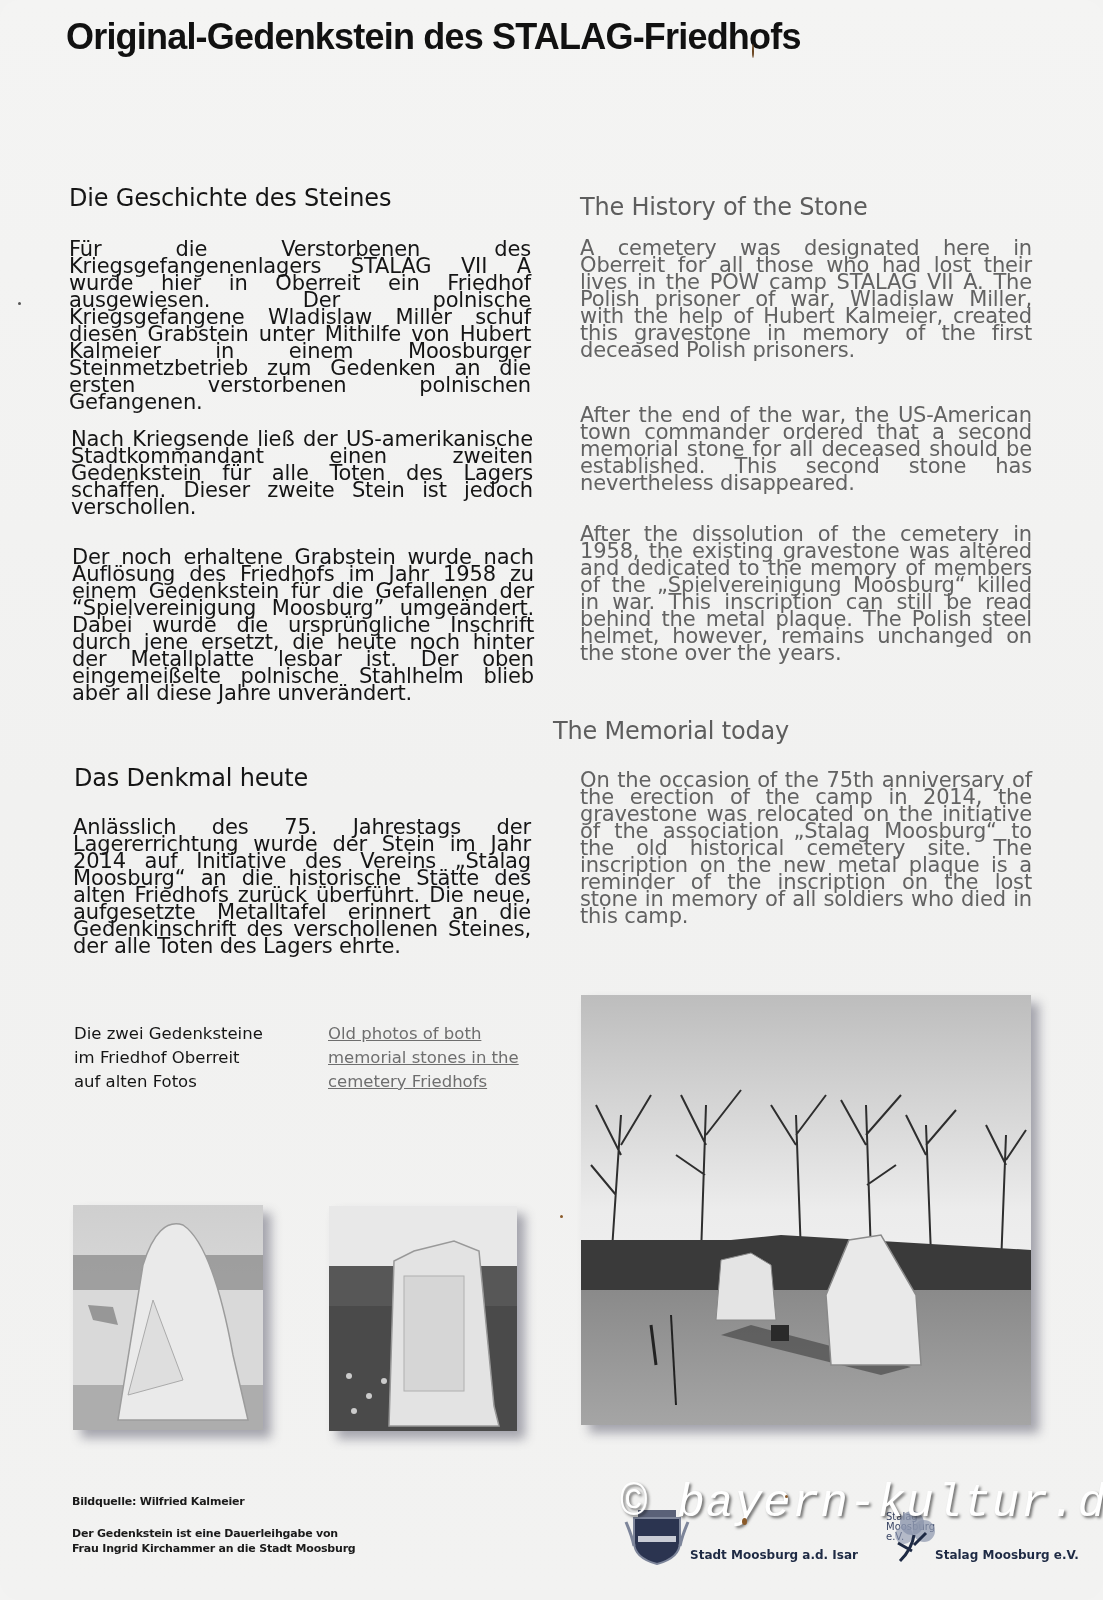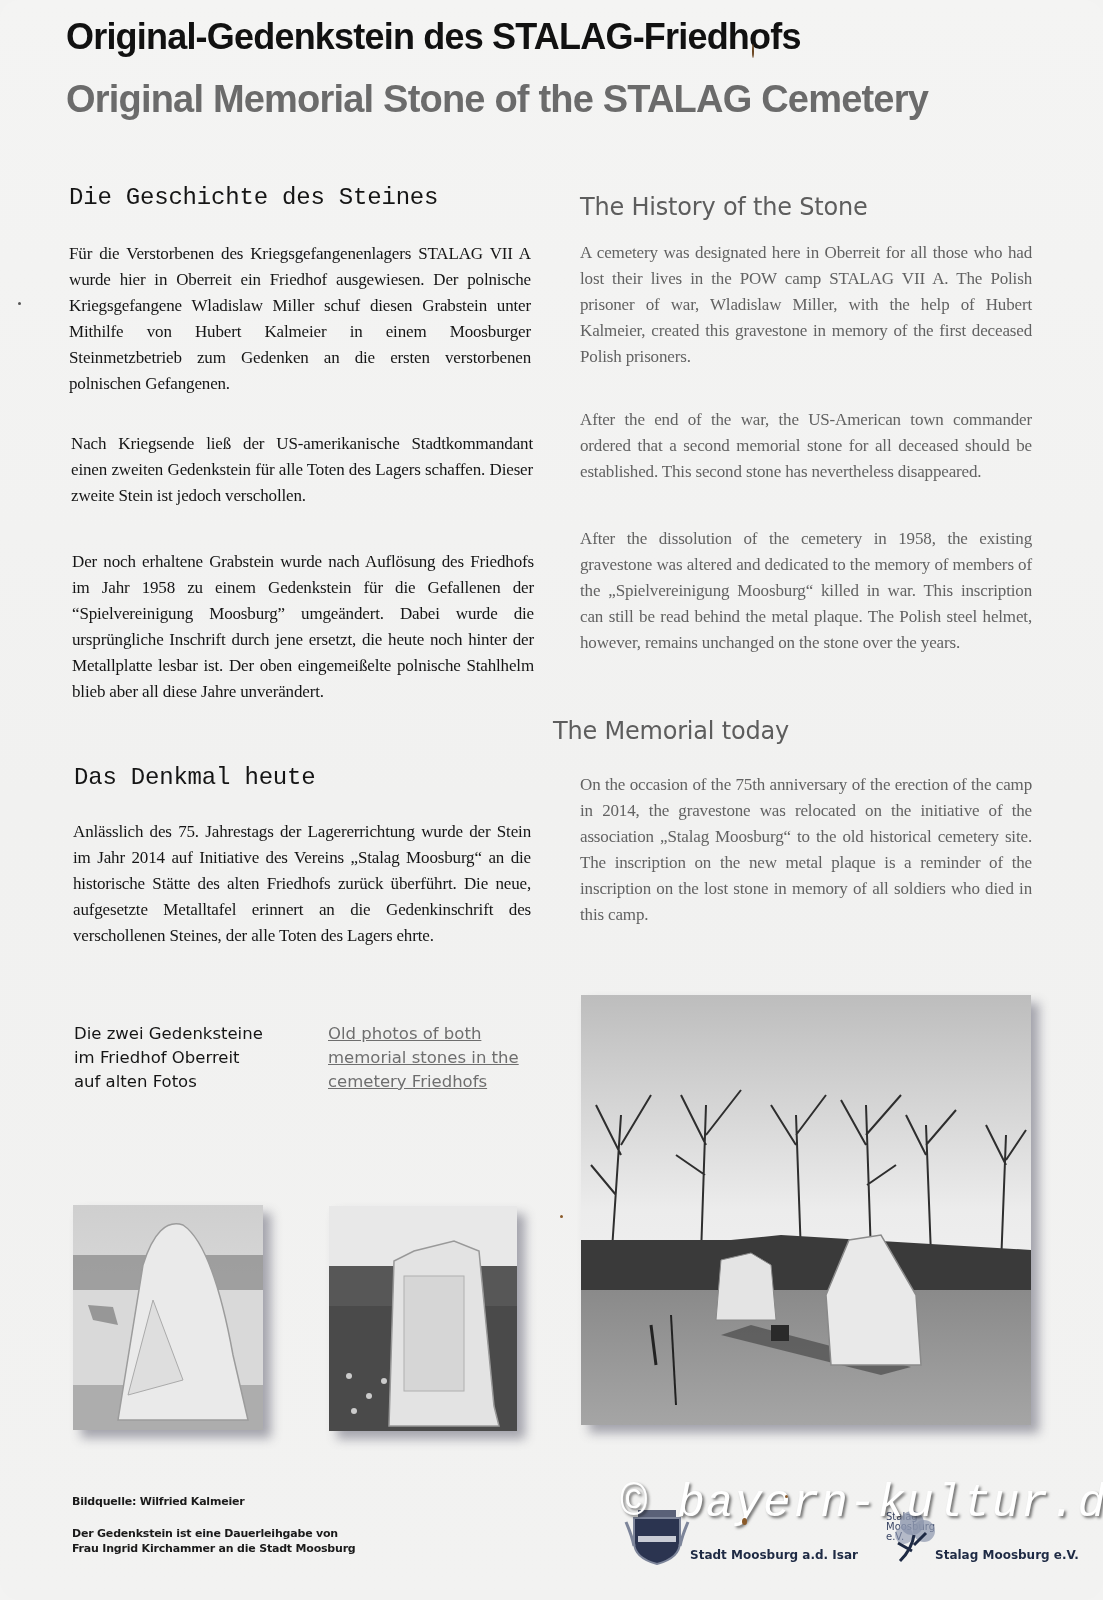--- a/index.html
+++ b/index.html
@@ -24,30 +24,29 @@
     font-family: "Liberation Sans", sans-serif;
     font-size: 38px; font-weight: bold; color: #6b6b6b;
     letter-spacing: -0.8px;
   }
 
   .h2 {
     position: absolute;
     font-size: 24px; font-weight: normal;
     letter-spacing: -0.2px;
   }
-  .h2.de { color: #151515; font-family: Liberation Mono, monospace; }
+  .h2.de { color: #151515; }
   .h2.en { color: #5d5d5d; }
 
   .para {
     position: absolute;
-    font-size: 17px;
-    line-height: 26px;
+    font-size: 21px;
+    line-height: 17px;
     text-align: justify;
     letter-spacing: -0.15px;
-    font-family: Liberation Serif, serif;
   }
   .para.de { color: #151515; width: 462px; }
   .para.en { color: #626262; width: 452px; }
 
   .caption {
     position: absolute;
     font-size: 16.5px; line-height: 23.8px;
   }
   .caption.de { color: #151515; }
   .caption.en { color: #6e6e6e; text-decoration: underline; }
@@ -80,21 +79,20 @@
     white-space: nowrap;
   }
   .speck { position: absolute; width: 3px; height: 3px; border-radius: 50%; background: #8a5a2a; }
 </style>
 </head>
 <body>
 
 <div class="sign">
 
   <div class="title-de">Original-Gedenkstein des STALAG-Friedhofs</div>
-  <div class="title-en">Original Memorial Stone of the STALAG Cemetery</div>
 
   <div class="h2 de" style="left:69px;top:184px;">Die Geschichte des Steines</div>
   <div class="para de" style="left:69px;top:241px;">Für die Verstorbenen des Kriegsgefangenenlagers STALAG VII A wurde hier in Oberreit ein Friedhof ausgewiesen. Der polnische Kriegsgefangene Wladislaw Miller schuf diesen Grabstein unter Mithilfe von Hubert Kalmeier in einem Moosburger Steinmetzbetrieb zum Gedenken an die ersten verstorbenen polnischen Gefangenen.</div>
   <div class="para de" style="left:71px;top:431px;">Nach Kriegsende ließ der US-amerikanische Stadtkommandant einen zweiten Gedenkstein für alle Toten des Lagers schaffen. Dieser zweite Stein ist jedoch verschollen.</div>
   <div class="para de" style="left:72px;top:549px;">Der noch erhaltene Grabstein wurde nach Auflösung des Friedhofs im Jahr 1958 zu einem Gedenkstein für die Gefallenen der “Spielvereinigung Moosburg” umgeändert. Dabei wurde die ursprüngliche Inschrift durch jene ersetzt, die heute noch hinter der Metallplatte lesbar ist. Der oben eingemeißelte polnische Stahlhelm blieb aber all diese Jahre unverändert.</div>
 
   <div class="h2 de" style="left:74px;top:764px;">Das Denkmal heute</div>
   <div class="para de" style="left:73px;top:819px;width:458px;">Anlässlich des 75. Jahrestags der Lagererrichtung wurde der Stein im Jahr 2014 auf Initiative des Vereins „Stalag Moosburg“ an die historische Stätte des alten Friedhofs zurück überführt. Die neue, aufgesetzte Metalltafel erinnert an die Gedenkinschrift des verschollenen Steines, der alle Toten des Lagers ehrte.</div>
 
   <div class="h2 en" style="left:580px;top:193px;">The History of the Stone</div>

